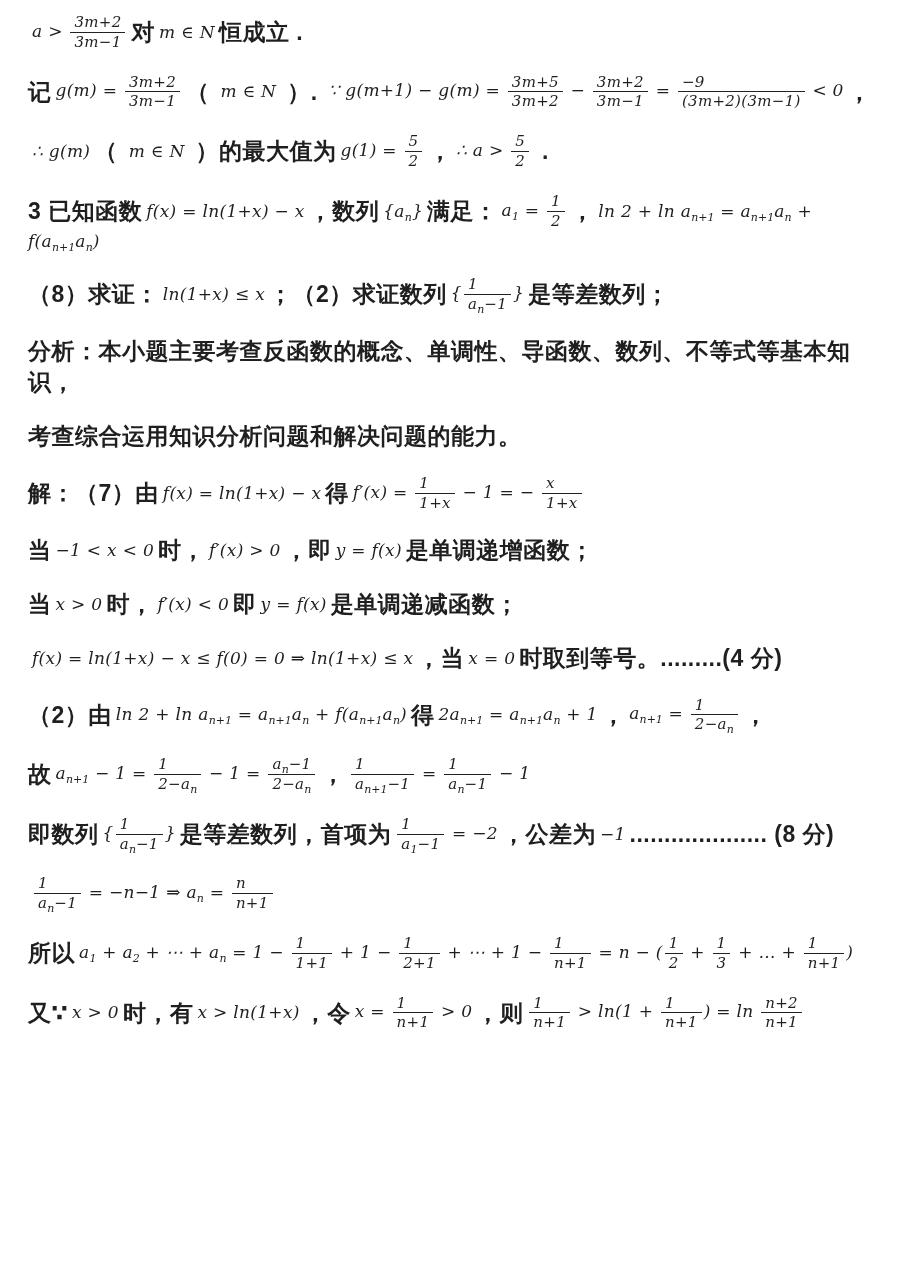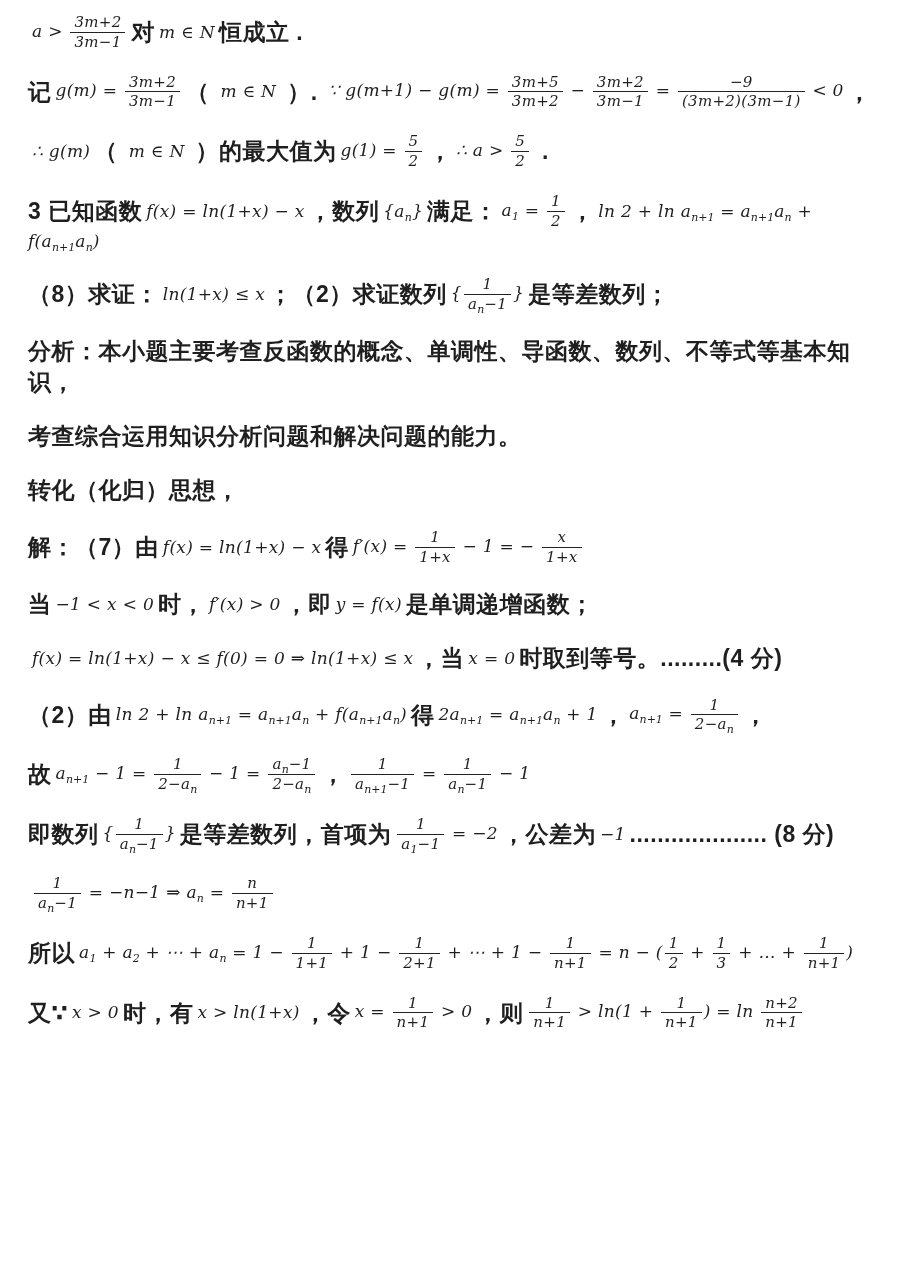--- a/index.html
+++ b/index.html
@@ -35,21 +35,20 @@
     font-family: "DejaVu Serif", "Liberation Serif", serif;
     font-style: italic;
     font-size: 17px;
     padding: 0 4px;
     vertical-align: middle;
     letter-spacing: 0.3px;
   }
   .frac {
     display: inline-block;
     vertical-align: middle;
-    text-align: center;
     line-height: 1.12;
     font-size: 15px;
     margin: 0 2px;
   }
   .frac .num {
     display: block;
     padding: 0 4px 1px;
     border-bottom: 1.4px solid #222;
   }
   .frac .den {
@@ -67,23 +66,23 @@
 <body>
 
 <main class="doc">
     <div class="line"><span class="run-m">a &gt; <span class="frac"><span class="num">3m+2</span><span class="den">3m−1</span></span></span><span class="run-t">对</span><span class="run-m">m ∈ N</span><span class="run-t">恒成立 .</span></div>
     <div class="line"><span class="run-t">记</span><span class="run-m">g(m) = <span class="frac"><span class="num">3m+2</span><span class="den">3m−1</span></span></span><span class="run-t">（ </span><span class="run-m">m ∈ N</span><span class="run-t"> ）. </span><span class="run-m">∵  g(m+1) − g(m) = <span class="frac"><span class="num">3m+5</span><span class="den">3m+2</span></span> − <span class="frac"><span class="num">3m+2</span><span class="den">3m−1</span></span> = <span class="frac"><span class="num">−9</span><span class="den">(3m+2)(3m−1)</span></span> &lt; 0</span><span class="run-t">，</span></div>
     <div class="line"><span class="run-m">∴ g(m)</span><span class="run-t">（ </span><span class="run-m">m ∈ N</span><span class="run-t"> ）的最大值为</span><span class="run-m">g(1) = <span class="frac"><span class="num">5</span><span class="den">2</span></span></span><span class="run-t">，</span><span class="run-m">∴  a &gt; <span class="frac"><span class="num">5</span><span class="den">2</span></span></span><span class="run-t"> .</span></div>
     <div class="line"><span class="run-t">3 已知函数</span><span class="run-m">f(x) = ln(1+x) − x</span><span class="run-t">，数列</span><span class="run-m">{a<sub class="msub">n</sub>}</span><span class="run-t">满足：</span><span class="run-m">a<sub class="msub">1</sub> = <span class="frac"><span class="num">1</span><span class="den">2</span></span></span><span class="run-t">，</span><span class="run-m">ln 2 + ln a<sub class="msub">n+1</sub> = a<sub class="msub">n+1</sub>a<sub class="msub">n</sub> + f(a<sub class="msub">n+1</sub>a<sub class="msub">n</sub>)</span></div>
     <div class="line"><span class="run-t">（8）求证：</span><span class="run-m">ln(1+x) ≤ x</span><span class="run-t">；（2）求证数列</span><span class="run-m">{<span class="frac"><span class="num">1</span><span class="den">a<sub class="msub">n</sub>−1</span></span>}</span><span class="run-t">是等差数列；</span></div>
     <div class="line"><span class="run-t">分析：本小题主要考查反函数的概念、单调性、导函数、数列、不等式等基本知识，</span></div>
     <div class="line"><span class="run-t">考查综合运用知识分析问题和解决问题的能力。</span></div>
-    <div class="line"><span class="run-t">转化（化归）思想，</span></div>
     <div class="line"><span class="run-t">解：（7）由</span><span class="run-m">f(x) = ln(1+x) − x</span><span class="run-t">得</span><span class="run-m">f′(x) = <span class="frac"><span class="num">1</span><span class="den">1+x</span></span> − 1 = − <span class="frac"><span class="num">x</span><span class="den">1+x</span></span></span></div>
     <div class="line"><span class="run-t">当</span><span class="run-m">−1 &lt; x &lt; 0</span><span class="run-t">时，</span><span class="run-m">f′(x) &gt; 0</span><span class="run-t">，即</span><span class="run-m">y = f(x)</span><span class="run-t">是单调递增函数；</span></div>
+    <div class="line"><span class="run-t">当</span><span class="run-m">x &gt; 0</span><span class="run-t">时，</span><span class="run-m">f′(x) &lt; 0</span><span class="run-t">即</span><span class="run-m">y = f(x)</span><span class="run-t">是单调递减函数；</span></div>
     <div class="line"><span class="run-m">f(x) = ln(1+x) − x ≤ f(0) = 0 ⇒ ln(1+x) ≤ x</span><span class="run-t">，当</span><span class="run-m">x = 0</span><span class="run-t">时取到等号。.........(4 分)</span></div>
     <div class="line"><span class="run-t">（2）由</span><span class="run-m">ln 2 + ln a<sub class="msub">n+1</sub> = a<sub class="msub">n+1</sub>a<sub class="msub">n</sub> + f(a<sub class="msub">n+1</sub>a<sub class="msub">n</sub>)</span><span class="run-t">得</span><span class="run-m">2a<sub class="msub">n+1</sub> = a<sub class="msub">n+1</sub>a<sub class="msub">n</sub> + 1</span><span class="run-t">，</span><span class="run-m">a<sub class="msub">n+1</sub> = <span class="frac"><span class="num">1</span><span class="den">2−a<sub class="msub">n</sub></span></span></span><span class="run-t">，</span></div>
     <div class="line"><span class="run-t">故</span><span class="run-m">a<sub class="msub">n+1</sub> − 1 = <span class="frac"><span class="num">1</span><span class="den">2−a<sub class="msub">n</sub></span></span> − 1 = <span class="frac"><span class="num">a<sub class="msub">n</sub>−1</span><span class="den">2−a<sub class="msub">n</sub></span></span></span><span class="run-t">，</span><span class="run-m"><span class="frac"><span class="num">1</span><span class="den">a<sub class="msub">n+1</sub>−1</span></span> = <span class="frac"><span class="num">1</span><span class="den">a<sub class="msub">n</sub>−1</span></span> − 1</span></div>
     <div class="line"><span class="run-t">即数列</span><span class="run-m">{<span class="frac"><span class="num">1</span><span class="den">a<sub class="msub">n</sub>−1</span></span>}</span><span class="run-t">是等差数列，首项为</span><span class="run-m"><span class="frac"><span class="num">1</span><span class="den">a<sub class="msub">1</sub>−1</span></span> = −2</span><span class="run-t">，公差为</span><span class="run-m">−1</span><span class="run-t">.................... (8 分)</span></div>
     <div class="line"><span class="run-m"><span class="frac"><span class="num">1</span><span class="den">a<sub class="msub">n</sub>−1</span></span> = −n−1 ⇒ a<sub class="msub">n</sub> = <span class="frac"><span class="num">n</span><span class="den">n+1</span></span></span></div>
     <div class="line"><span class="run-t">所以</span><span class="run-m">a<sub class="msub">1</sub> + a<sub class="msub">2</sub> + ⋯ + a<sub class="msub">n</sub> = 1 − <span class="frac"><span class="num">1</span><span class="den">1+1</span></span> + 1 − <span class="frac"><span class="num">1</span><span class="den">2+1</span></span> + ⋯ + 1 − <span class="frac"><span class="num">1</span><span class="den">n+1</span></span> = n − (<span class="frac"><span class="num">1</span><span class="den">2</span></span> + <span class="frac"><span class="num">1</span><span class="den">3</span></span> + … + <span class="frac"><span class="num">1</span><span class="den">n+1</span></span>)</span></div>
     <div class="line"><span class="run-t">又∵</span><span class="run-m">x &gt; 0</span><span class="run-t">时，有</span><span class="run-m">x &gt; ln(1+x)</span><span class="run-t">，令</span><span class="run-m">x = <span class="frac"><span class="num">1</span><span class="den">n+1</span></span> &gt; 0</span><span class="run-t">，则</span><span class="run-m"><span class="frac"><span class="num">1</span><span class="den">n+1</span></span> &gt; ln(1 + <span class="frac"><span class="num">1</span><span class="den">n+1</span></span>) = ln <span class="frac"><span class="num">n+2</span><span class="den">n+1</span></span></span></div>
   </main>
 
 </body></html>

